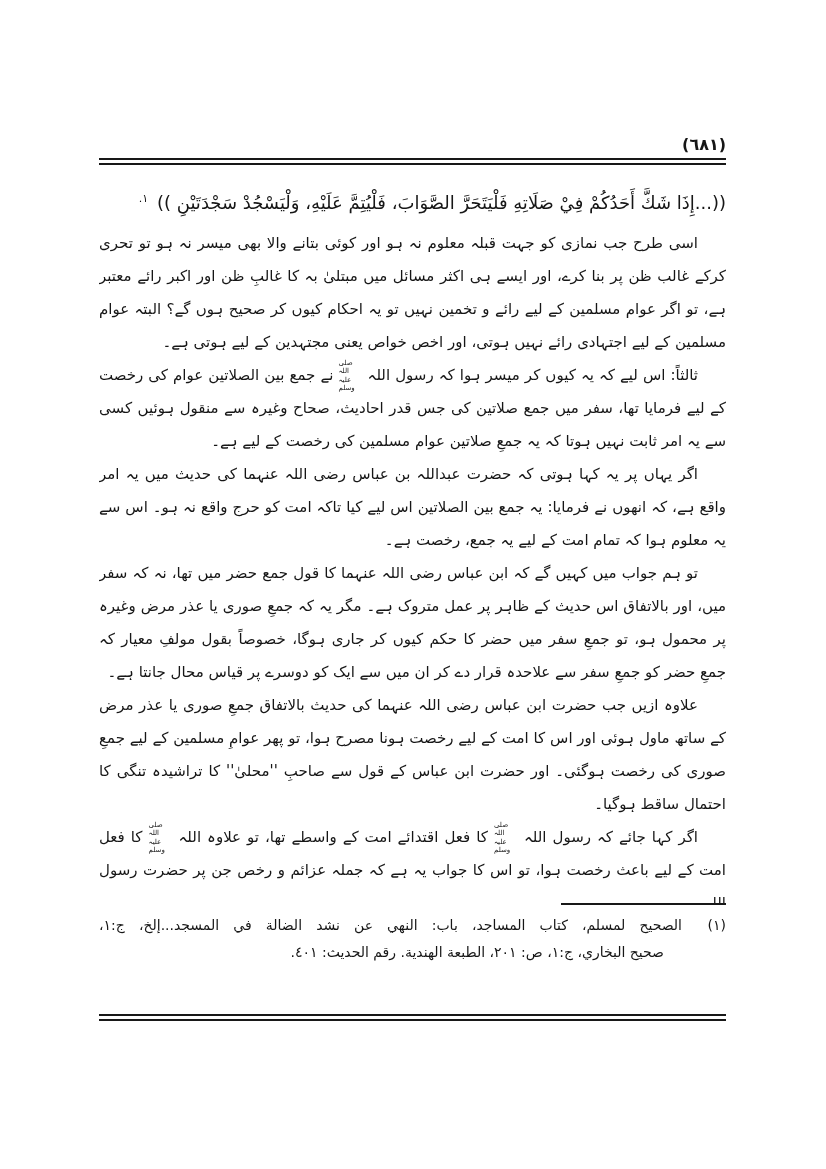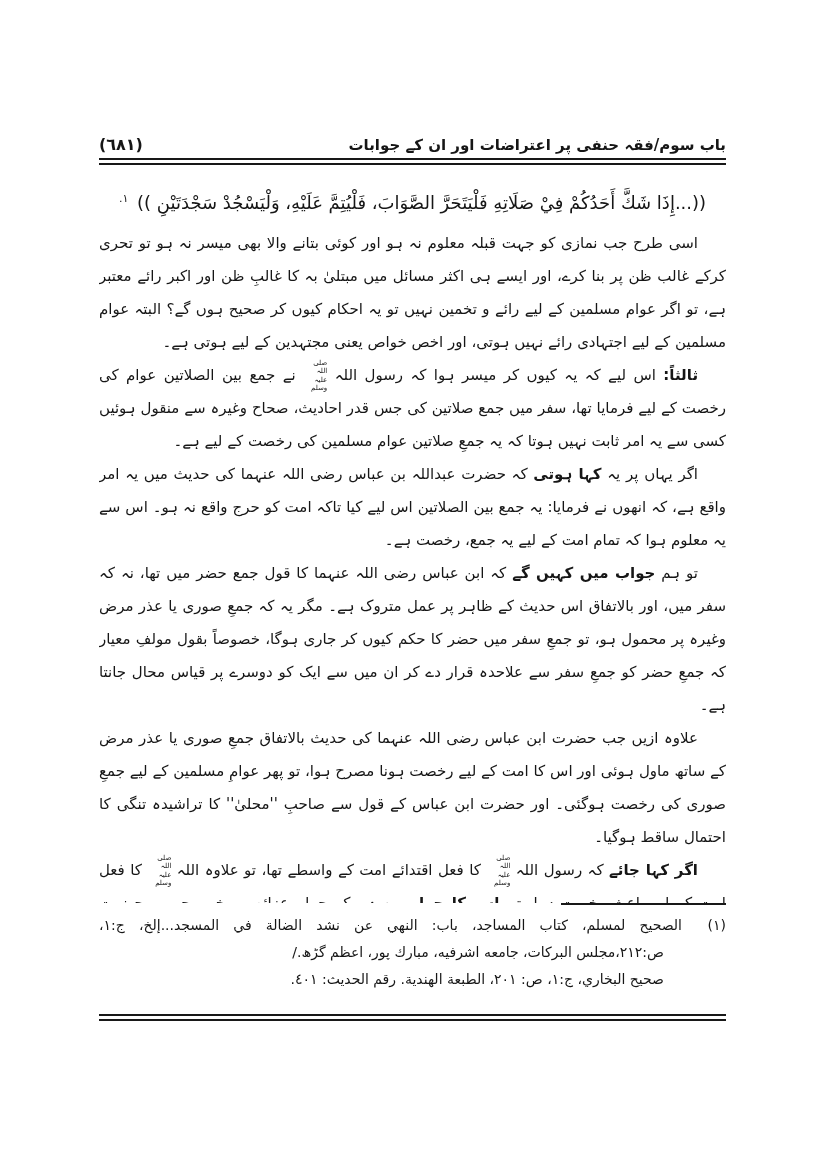--- a/index.html
+++ b/index.html
@@ -43,48 +43,48 @@
   }
   .double-rule {
     height: 3px;
     border-top: 2.4px solid #181818;
     border-bottom: 2.2px solid #181818;
   }
   
   .hadith {
     height: 52px;
     margin-top: 10px;
-    text-align: center;
+    text-align: right;
     font-size: 18px;
     line-height: 48px;
     white-space: nowrap;
   }
   .hadith sup {
     font-size: 11px;
     margin-right: 3px;
   }
   
   .body-text {
     height: 676px;
     overflow: hidden;
     font-size: 15px;
     line-height: 33px;
     text-align: justify;
   }
   .body-text p {
     margin: 0;
     text-indent: 28px;
   }
-  .bold { font-weight: bold; margin-top: 28px; }
+  .bold { font-weight: normal; margin-top: 28px; }
   .saw {
     display: inline-block;
     width: 24px;
     font-size: 7px;
     line-height: 1.15;
-    text-align: right;
+    text-align: left;
     vertical-align: middle;
     white-space: normal;
     text-indent: 0;
   }
   
   .footnote-sep {
     width: 165px;
     height: 2px;
     background: #181818;
     margin-bottom: 7px;
@@ -110,21 +110,20 @@
   }
   .bottom-rule { margin-top: 16px; }
 </style>
 </head>
 <body>
 
 <div class="page">
   <div class="content">
 
     <div class="header-row">
-      <div class="running-title">باب سوم/فقہ حنفی پر اعتراضات اور ان کے جوابات</div>
       <div class="pagenum">(٦٨١)</div>
     </div>
 
     <div class="double-rule"></div>
 
     <div class="hadith">
       <span>((...إِذَا شَكَّ أَحَدُكُمْ فِيْ صَلَاتِهِ فَلْيَتَحَرَّ الصَّوَابَ، فَلْيُتِمَّ عَلَيْهِ، وَلْيَسْجُدْ سَجْدَتَيْنِ ))</span>
       <sup>١.</sup>
     </div>
 
@@ -137,20 +136,19 @@
         <p><span class="bold">اگر کہا جائے</span><span> کہ رسول اللہ </span><span class="saw">صلی اللہ علیہ وسلم</span><span> کا فعل اقتدائے امت کے واسطے تھا، تو علاوہ اللہ </span><span class="saw">صلی اللہ علیہ وسلم</span><span> کا فعل امت کے لیے باعث رخصت ہوا، </span><span class="bold">تو اس کا جواب یہ ہے</span><span> کہ جملہ عزائم و رخص جن پر حضرت رسول اللہ </span></p>
       </div>
 
     <div class="footnote-sep"></div>
 
     <div class="footnote">
       <div class="fn-row">
         <span class="fn-num">(١)</span>
         <span class="fn-first">الصحيح لمسلم، كتاب المساجد، باب: النهي عن نشد الضالة في المسجد...إلخ، ج:١،</span>
       </div>
-      <div class="fn-cont">ص:٢١٢،مجلس البركات، جامعه اشرفيه، مبارك پور، اعظم گڑھ./</div>
       <div class="fn-cont">صحيح البخاري، ج:١، ص: ٢٠١، الطبعة الهندية. رقم الحديث: ٤٠١.</div>
     </div>
 
     <div class="double-rule bottom-rule"></div>
 
   </div>
 </div>
 
 </body></html>

